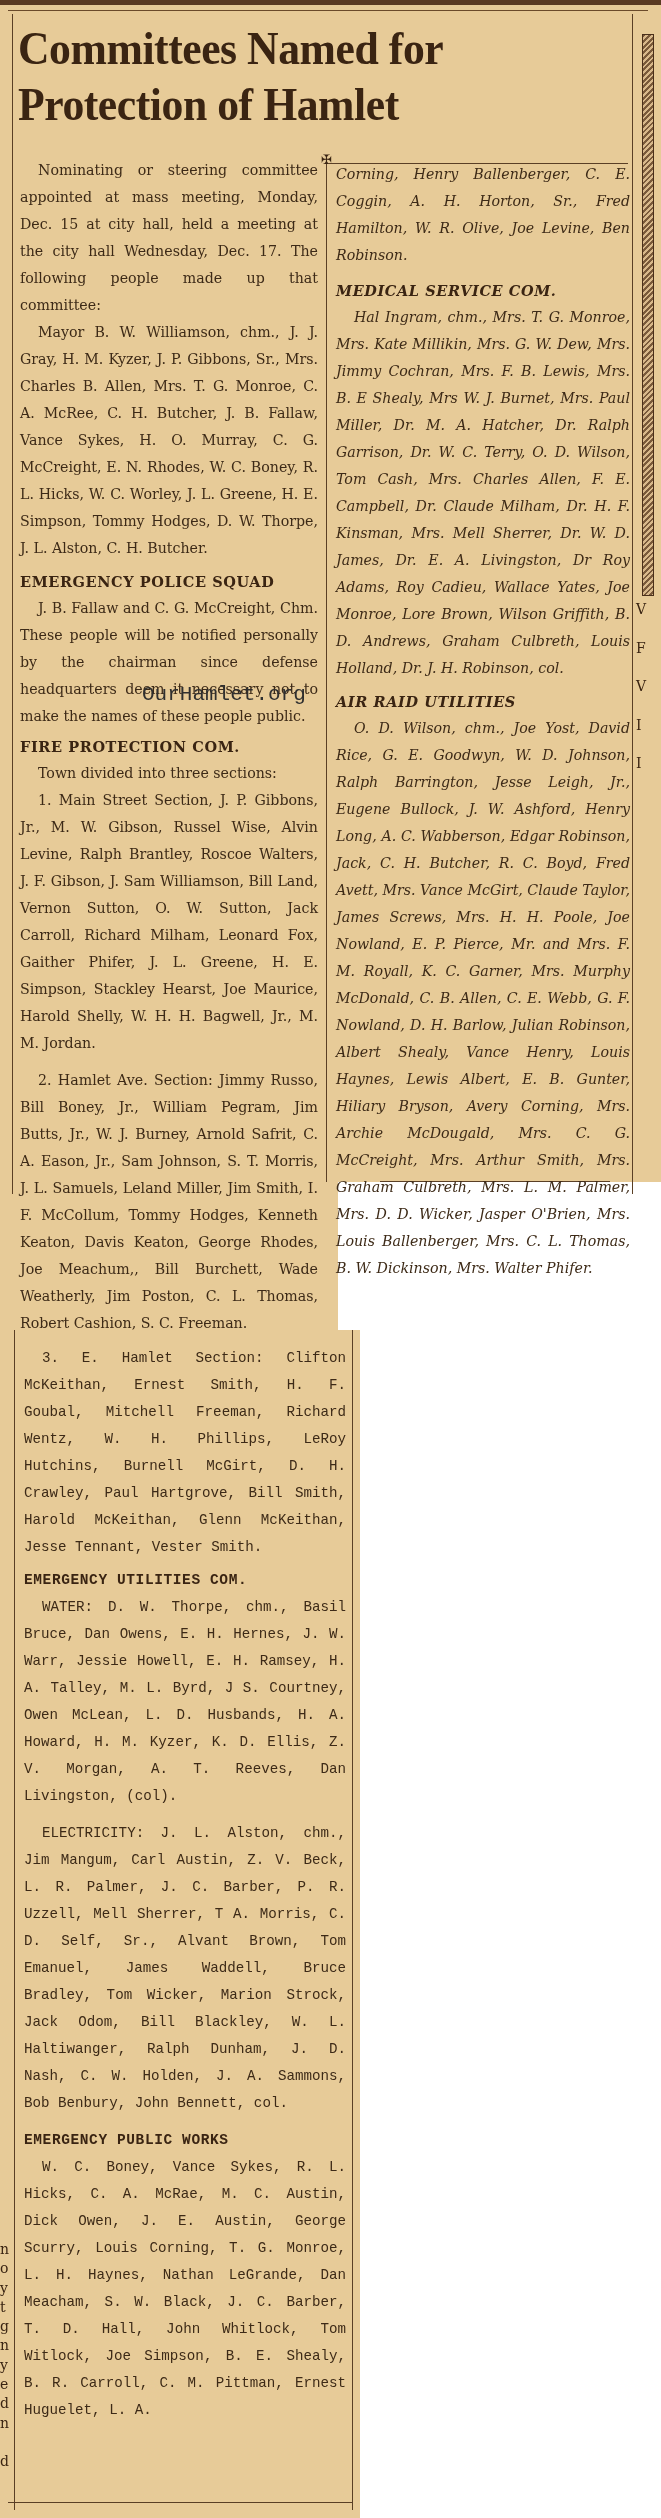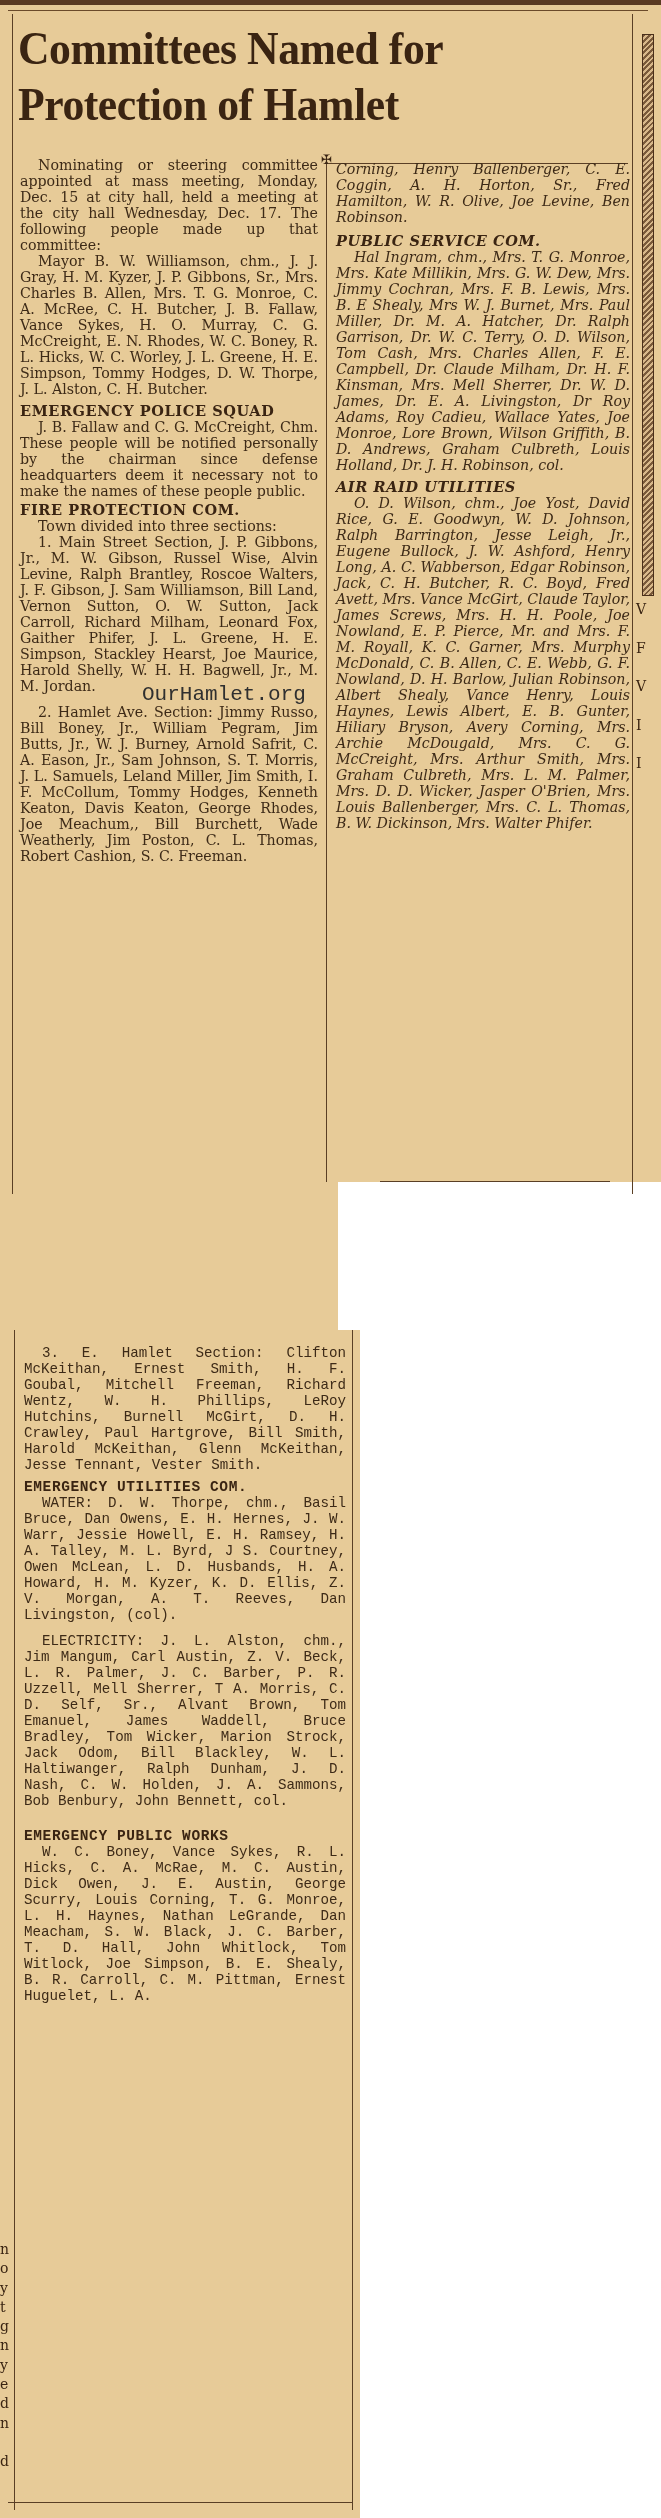--- a/index.html
+++ b/index.html
@@ -7,21 +7,21 @@
   .paper { position:absolute; background:#e7cb98; }
   .p1 { left:0; top:0; width:661px; height:1330px; }
   .p2 { left:0; top:1330px; width:360px; height:1188px; }
   .whitebox { position:absolute; left:338px; top:1182px; width:323px; height:148px; background:#ffffff; }
   .topbar { position:absolute; left:0; top:0; width:661px; height:5px; background:#5a3a22; }
   .topline { position:absolute; left:8px; top:10px; width:640px; height:1px; background:#6a4a2a; }
   .frame-left { position:absolute; left:12px; top:14px; width:1px; height:1180px; background:#5a3f25; }
   .frame-right { position:absolute; left:632px; top:14px; width:1px; height:1180px; background:#5a3f25; }
   .edge-strip { position:absolute; left:642px; top:34px; width:10px; height:560px; background:repeating-linear-gradient(135deg,#7a5a3a 0 2px,#d8b88a 2px 4px); border:1px solid #4a2f1a; }
   .headline { position:absolute; left:18px; top:20px; width:600px; font-family:"Liberation Serif", serif; font-weight:bold; font-size:47px; line-height:56px; color:#3a2412; letter-spacing:-0.5px; transform:scaleX(0.93); transform-origin:left top; }
-  .col { position:absolute; font-size:14.2px; line-height:16px; text-align:justify; }
+  .col { position:absolute; font-size:14.2px; line-height:27px; text-align:justify; }
   .col p { margin:0; text-indent:18px; }
   .col h3 { margin:6px 0 0 0; font-size:14.5px; font-weight:bold; letter-spacing:0.6px; color:#3a2412; }
   .c1 { left:20px; top:157px; width:298px; }
   .c2 { left:336px; top:161px; width:294px;font-style:italic; }
   .c3 { left:24px; top:1345px; width:322px;font-family:Liberation Mono, monospace; }
   .coldiv { position:absolute; left:326px; top:158px; width:1px; height:1024px; background:#5a3f25; }
   .star { position:absolute; left:321px; top:152px; font-size:13px; color:#3a2412; }
   .c2top { position:absolute; left:328px; top:163px; width:300px; height:1px; background:#5a3f25; }
   .c2bottom { position:absolute; left:380px; top:1181px; width:230px; height:1px; background:#5a3f25; }
   .c3left { position:absolute; left:14px; top:1330px; width:1px; height:1180px; background:#5a3f25; }
@@ -61,36 +61,36 @@
   <h3 style="margin-top:3px">FIRE PROTECTION COM.</h3>
   <p>Town divided into three sections:</p>
   <p>1. Main Street Section, J. P. Gibbons, Jr., M. W. Gibson, Russel Wise, Alvin Levine, Ralph Brantley, Roscoe Walters, J. F. Gibson, J. Sam Williamson, Bill Land, Vernon Sutton, O. W. Sutton, Jack Carroll, Richard Milham, Leonard Fox, Gaither Phifer, J. L. Greene, H. E. Simpson, Stackley Hearst, Joe Maurice, Harold Shelly, W. H. H. Bagwell, Jr., M. M. Jordan.</p>
   <p style="margin-top:10px">2. Hamlet Ave. Section: Jimmy Russo, Bill Boney, Jr., William Pegram, Jim Butts, Jr., W. J. Burney, Arnold Safrit, C. A. Eason, Jr., Sam Johnson, S. T. Morris, J. L. Samuels, Leland Miller, Jim Smith, I. F. McCollum, Tommy Hodges, Kenneth Keaton, Davis Keaton, George Rhodes, Joe Meachum,, Bill Burchett, Wade Weatherly, Jim Poston, C. L. Thomas, Robert Cashion, S. C. Freeman.</p>
 </div>
 
 <div class="watermark">OurHamlet.org</div>
 
 <div class="col c2">
   <p style="text-indent:0">Corning, Henry Ballenberger, C. E. Coggin, A. H. Horton, Sr., Fred Hamilton, W. R. Olive, Joe Levine, Ben Robinson.</p>
-  <h3 style="margin-top:8px">PUBLIC SERVICE COM.</h3>
+  <h3 style="margin-top:8px">MEDICAL SERVICE COM.</h3>
   <p>Hal Ingram, chm., Mrs. T. G. Monroe, Mrs. Kate Millikin, Mrs. G. W. Dew, Mrs. Jimmy Cochran, Mrs. F. B. Lewis, Mrs. B. E Shealy, Mrs W. J. Burnet, Mrs. Paul Miller, Dr. M. A. Hatcher, Dr. Ralph Garrison, Dr. W. C. Terry, O. D. Wilson, Tom Cash, Mrs. Charles Allen, F. E. Campbell, Dr. Claude Milham, Dr. H. F. Kinsman, Mrs. Mell Sherrer, Dr. W. D. James, Dr. E. A. Livingston, Dr Roy Adams, Roy Cadieu, Wallace Yates, Joe Monroe, Lore Brown, Wilson Griffith, B. D. Andrews, Graham Culbreth, Louis Holland, Dr. J. H. Robinson, col.</p>
   <h3>AIR RAID UTILITIES</h3>
   <p>O. D. Wilson, chm., Joe Yost, David Rice, G. E. Goodwyn, W. D. Johnson, Ralph Barrington, Jesse Leigh, Jr., Eugene Bullock, J. W. Ashford, Henry Long, A. C. Wabberson, Edgar Robinson, Jack, C. H. Butcher, R. C. Boyd, Fred Avett, Mrs. Vance McGirt, Claude Taylor, James Screws, Mrs. H. H. Poole, Joe Nowland, E. P. Pierce, Mr. and Mrs. F. M. Royall, K. C. Garner, Mrs. Murphy McDonald, C. B. Allen, C. E. Webb, G. F. Nowland, D. H. Barlow, Julian Robinson, Albert Shealy, Vance Henry, Louis Haynes, Lewis Albert, E. B. Gunter, Hiliary Bryson, Avery Corning, Mrs. Archie McDougald, Mrs. C. G. McCreight, Mrs. Arthur Smith, Mrs. Graham Culbreth, Mrs. L. M. Palmer, Mrs. D. D. Wicker, Jasper O'Brien, Mrs. Louis Ballenberger, Mrs. C. L. Thomas, B. W. Dickinson, Mrs. Walter Phifer.</p>
 </div>
 
 <div class="c3left"></div>
 <div class="c3right"></div>
 <div class="c3bottom"></div>
 
 <div class="col c3">
   <p>3. E. Hamlet Section: Clifton McKeithan, Ernest Smith, H. F. Goubal, Mitchell Freeman, Richard Wentz, W. H. Phillips, LeRoy Hutchins, Burnell McGirt, D. H. Crawley, Paul Hartgrove, Bill Smith, Harold McKeithan, Glenn McKeithan, Jesse Tennant, Vester Smith.</p>
   <h3 style="">EMERGENCY UTILITIES COM.</h3>
   <p>WATER: D. W. Thorpe, chm., Basil Bruce, Dan Owens, E. H. Hernes, J. W. Warr, Jessie Howell, E. H. Ramsey, H. A. Talley, M. L. Byrd, J S. Courtney, Owen McLean, L. D. Husbands, H. A. Howard, H. M. Kyzer, K. D. Ellis, Z. V. Morgan, A. T. Reeves, Dan Livingston, (col).</p>
   <p style="margin-top:10px">ELECTRICITY: J. L. Alston, chm., Jim Mangum, Carl Austin, Z. V. Beck, L. R. Palmer, J. C. Barber, P. R. Uzzell, Mell Sherrer, T A. Morris, C. D. Self, Sr., Alvant Brown, Tom Emanuel, James Waddell, Bruce Bradley, Tom Wicker, Marion Strock, Jack Odom, Bill Blackley, W. L. Haltiwanger, Ralph Dunham, J. D. Nash, C. W. Holden, J. A. Sammons, Bob Benbury, John Bennett, col.</p>
-  <h3 style="margin-top:19px">EMERGENCY PUBLIC WORKS</h3>
+  <h3 style="margin-top:10px">EMERGENCY PUBLIC WORKS</h3>
   <p>W. C. Boney, Vance Sykes, R. L. Hicks, C. A. McRae, M. C. Austin, Dick Owen, J. E. Austin, George Scurry, Louis Corning, T. G. Monroe, L. H. Haynes, Nathan LeGrande, Dan Meacham, S. W. Black, J. C. Barber, T. D. Hall, John Whitlock, Tom Witlock, Joe Simpson, B. E. Shealy, B. R. Carroll, C. M. Pittman, Ernest Huguelet, L. A.</p>
 </div>
 
 <div class="leftcrop">
   <div>n</div>
   <div>o</div>
   <div>y</div>
   <div>t</div>
   <div>g</div>
   <div>n.</div>

